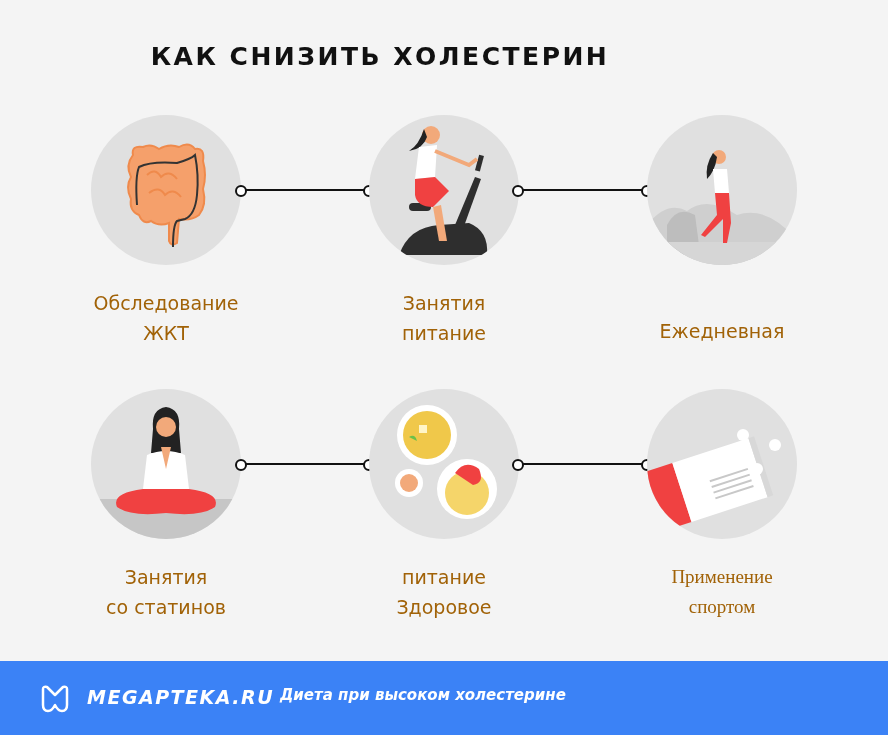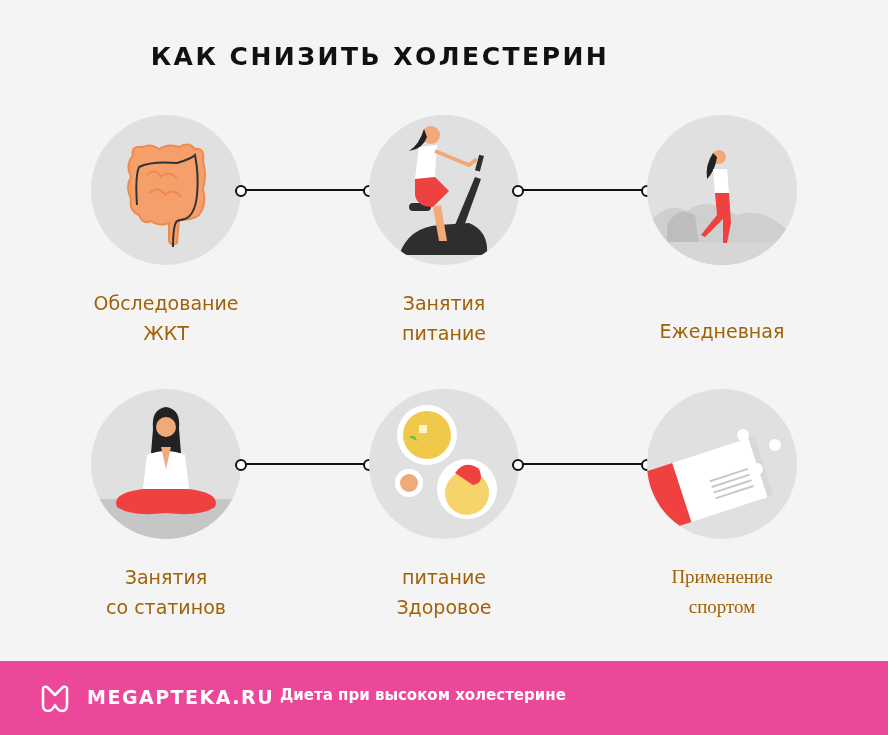--- a/index.html
+++ b/index.html
@@ -3,21 +3,21 @@
 <meta charset="utf-8">
 <style>
   html,body{margin:0;padding:0;}
   body{width:888px;height:735px;background:#f4f4f4;position:relative;overflow:hidden;font-family:"DejaVu Sans","Liberation Sans",sans-serif;}
   .title{position:absolute;top:42px;left:0;width:760px;text-align:center;font-weight:bold;font-size:25px;letter-spacing:2.5px;color:#111;}
   .circle{position:absolute;width:150px;height:150px;border-radius:50%;background:#e0e0e0;overflow:hidden;}
   .circle svg{position:absolute;left:0;top:0;width:150px;height:150px;}
   .label{position:absolute;width:220px;text-align:center;font-size:19px;line-height:30px;color:#a16207;}
   .conn{position:absolute;height:2px;background:#111;}
   .dot{position:absolute;width:8px;height:8px;border:2px solid #111;border-radius:50%;background:#fff;}
-  .footer{position:absolute;left:0;top:661px;width:888px;height:74px;background:#ec4899;}
+  .footer{position:absolute;left:0;top:661px;width:888px;height:74px;background:#3b82f6;font-style:italic;}
   .logo{position:absolute;left:40px;top:24px;width:30px;height:28px;}
   .brand{position:absolute;left:87px;top:25px;color:#fff;font-weight:bold;font-size:19px;letter-spacing:1.5px;}
   .ftitle{position:absolute;left:280px;top:25px;color:#fff;font-weight:bold;font-size:15px;}
 </style>
 </head>
 <body>
 
 <div class="title">КАК СНИЗИТЬ ХОЛЕСТЕРИН</div>
 
 <div class="circle" style="left:91px;top:115px;">

